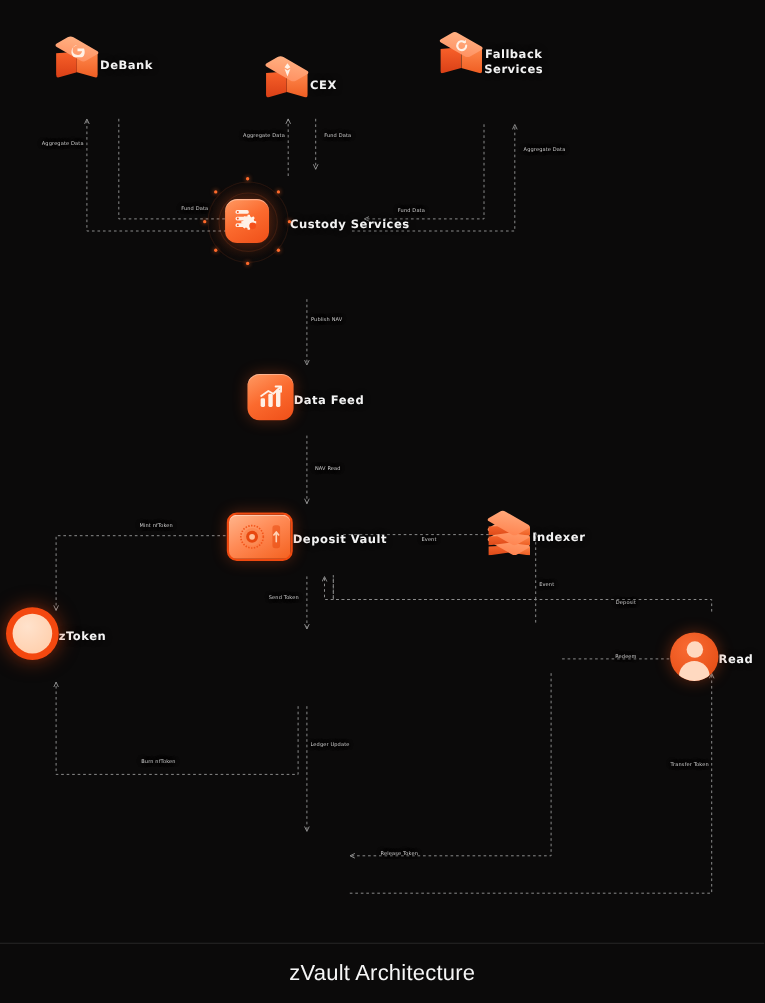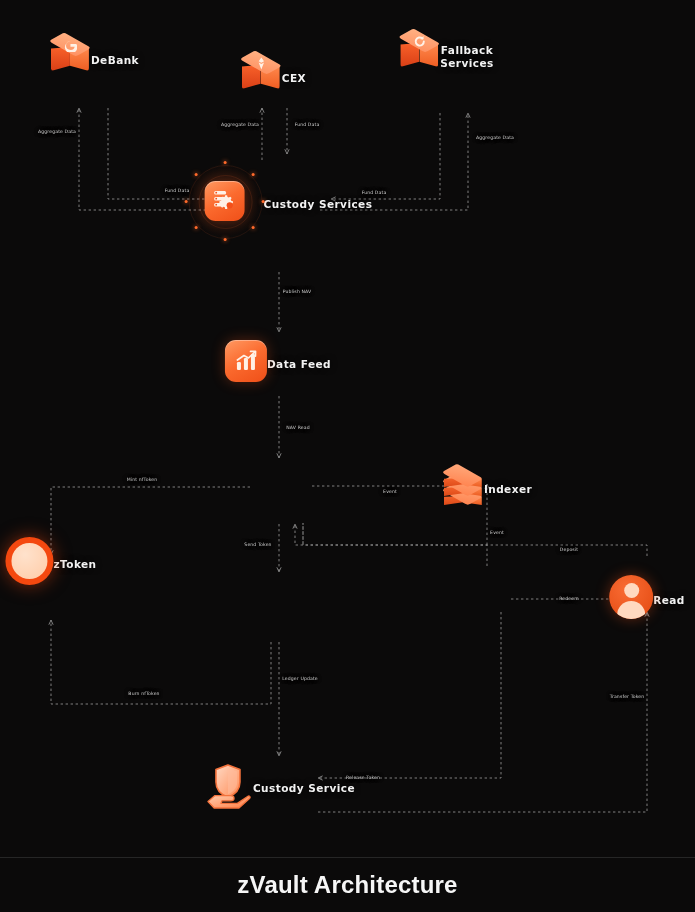--- a/index.html
+++ b/index.html
@@ -125,21 +125,21 @@
     font-family:"DejaVu Sans","Liberation Sans",sans-serif;
     text-shadow:0 0 4px #0b0a0a,0 0 4px #0b0a0a;
   }
 
   
   #footer{
     position:absolute;left:0;bottom:0;width:695px;height:54px;
     border-top:1px solid #262626;
     display:flex;align-items:center;justify-content:center;background:#0b0a0a;
   }
-  #footer .t{color:#f6f6f6;font-size:24px;font-weight:700;letter-spacing:.2px;
+  #footer .t{color:#f6f6f6;font-size:20px;font-weight:400;letter-spacing:.2px;
     font-family:"Liberation Sans","DejaVu Sans",sans-serif;}
 </style>
 </head>
 <body>
 
 <div id="canvas">
 
   <svg id="edges" viewBox="0 0 695 858">
     <defs>
       <marker id="ah" markerWidth="7" markerHeight="7" refX="5.4" refY="3" orient="auto">
@@ -284,20 +284,38 @@
         <rect x="4" y="14" width="4" height="8" rx="1.3" fill="#fff1e6"></rect>
         <rect x="11" y="10" width="4" height="12" rx="1.3" fill="#fff1e6"></rect>
         <rect x="18" y="6" width="4" height="16" rx="1.3" fill="#fff1e6"></rect>
         <path d="M4.5 12 L11 7.5 L15.5 10 L22 3.8" fill="none" stroke="#fff1e6" stroke-width="1.7" stroke-linecap="round" stroke-linejoin="round"></path>
         <path d="M17.6 3.4 L22.6 3.3 L22.5 8.2" fill="none" stroke="#fff1e6" stroke-width="1.7" stroke-linecap="round" stroke-linejoin="round"></path>
       </svg>
     </div>
     <div class="label">Data Feed</div>
   </div>
 
+  <div class="node" style="left:279px;top:466px">
+    <div class="icon" style="width:56px;height:40px;border-radius:9px;
+                background:linear-gradient(150deg,#ffb58c 0%,#ff8a55 45%,#f4611f 100%);
+                box-shadow:0 0 14px rgba(255,90,30,.30), inset 0 1px 0 rgba(255,255,255,.4);
+                border:2px solid #f04a10;display:flex;align-items:center;justify-content:center;gap:6px;">
+      <svg width="24" height="24" viewBox="0 0 24 24">
+        <circle cx="12" cy="12" r="10.2" fill="none" stroke="#f2561b" stroke-width="1.5" stroke-dasharray="1.3 1.3"></circle>
+        <circle cx="12" cy="12" r="8" fill="#fb8a54"></circle>
+        <circle cx="12" cy="12" r="5.4" fill="#e8480f"></circle>
+        <circle cx="12" cy="12" r="2.6" fill="#ffc39c"></circle>
+      </svg>
+      <svg width="8" height="22" viewBox="0 0 8 22">
+        <rect x="0.5" y="0.5" width="7" height="21" rx="2.5" fill="#e8480f" opacity=".55"></rect>
+        <path d="M4 15.5 L4 7 M1.8 9.3 L4 6.6 L6.2 9.3" fill="none" stroke="#ffd3b6" stroke-width="1.5" stroke-linecap="round" stroke-linejoin="round"></path>
+      </svg>
+    </div>
+    <div class="label">Deposit Vault</div>
+  </div>
 
   <div class="node" style="left:487px;top:463px">
     <div class="icon stack">
       <div class="slab" style="top:22px">
           <div class="lf"></div>
           <div class="rf"></div>
           <div class="top"></div>
         </div>
       <div class="slab" style="top:13px">
           <div class="lf"></div>
@@ -306,55 +324,35 @@
         </div>
       <div class="slab" style="top:4px">
           <div class="lf"></div>
           <div class="rf"></div>
           <div class="top"></div>
         </div>
     </div>
     <div class="label">Indexer</div>
   </div>
 
-  <div class="node" style="left:51px;top:537px">
+  <div class="node" style="left:51px;top:552px">
     <div class="icon coin">
         <div class="inner"></div>
       </div>
     <div class="label">zToken</div>
   </div>
 
 
 
   <div class="node" style="left:647px;top:575px">
     <div class="icon user">
       <div class="head"></div>
         <div class="body"></div>
     </div>
     <div class="label">Read</div>
   </div>
 
-  <div class="node" style="left:279px;top:760px">
-    <div class="icon custody">
-      <svg width="50" height="50" viewBox="0 0 50 50">
-        <defs>
-          <linearGradient id="shg" x1="0" y1="0" x2="1" y2="1">
-            <stop offset="0" stop-color="#ffd9c4"></stop>
-              <stop offset="1" stop-color="#ff8b55"></stop>
-          </linearGradient>
-          <linearGradient id="hng" x1="0" y1="0" x2="1" y2="1">
-            <stop offset="0" stop-color="#ffccae"></stop>
-              <stop offset="1" stop-color="#ff7d43"></stop>
-          </linearGradient>
-        </defs>
-        <path d="M25 5 L37 9.6 V22 c0 7.6-5.1 12.6-12 15.3 C18.1 34.6 13 29.6 13 22 V9.6 Z" fill="url(#shg)" stroke="#f4723c" stroke-width="1.6" stroke-linejoin="round"></path>
-        <path d="M25 8 L34.2 11.6 V22 c0 6-3.9 10-9.2 12.2 Z" fill="#ffbe9e" opacity=".55"></path>
-        <path d="M5 41.5 L12 35.6 h15.5 c2.2 0 3.6 1.2 3.6 2.6 0 1.4-1.4 2.6-3.6 2.6 H19 l-1 2.6 h16.4 L45 36.2 c1.3-.9 2.9.9 1.8 2.1 L36 48 H11.2 Z" fill="url(#hng)" stroke="#f4723c" stroke-width="1.3" stroke-linejoin="round"></path>
-      </svg>
-    </div>
-    <div class="label">Custody Service</div>
-  </div>
 
 </div>
 
 <div id="footer">
   <div class="t">zVault Architecture</div>
 </div>
 
 </body></html>

